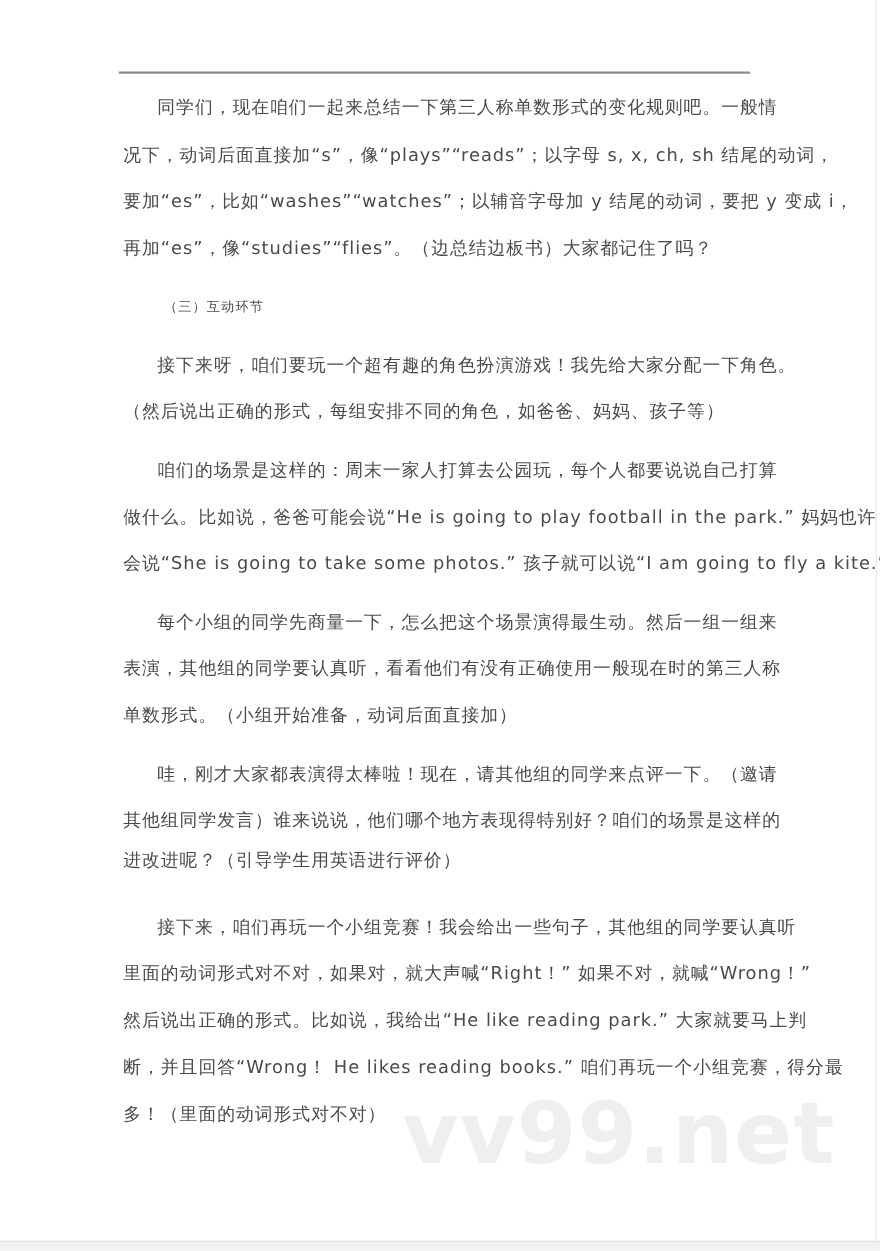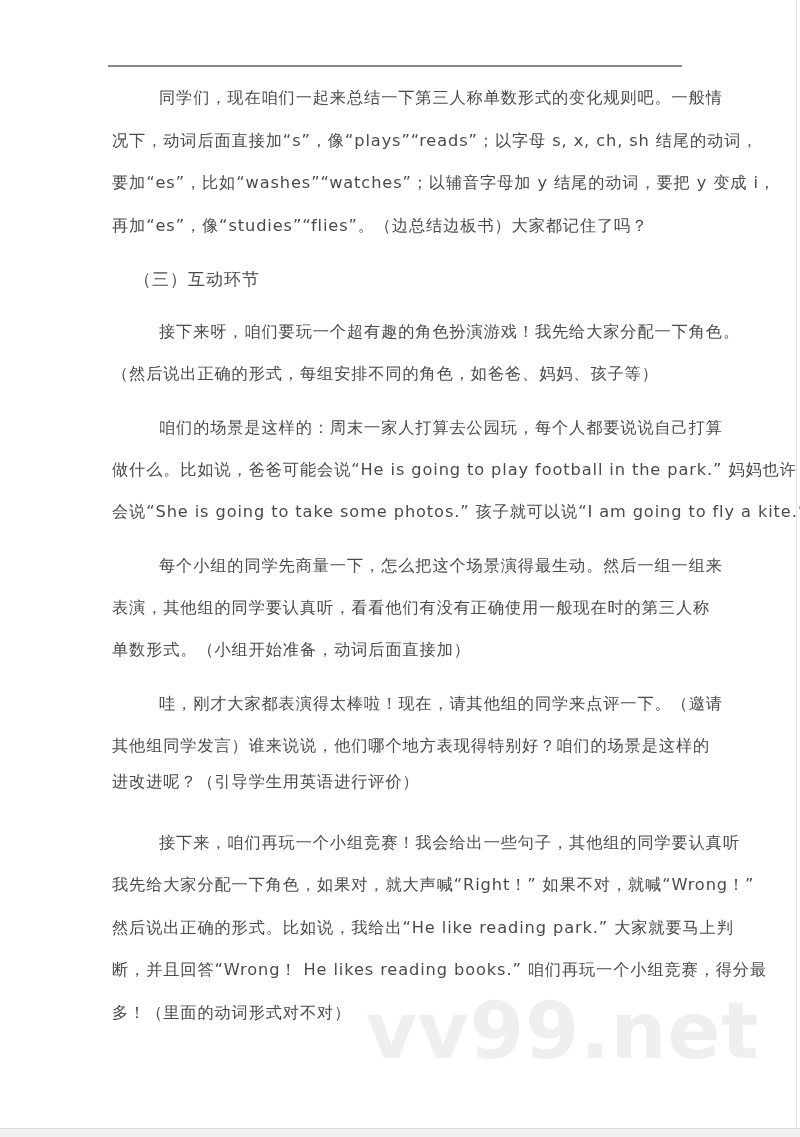--- a/index.html
+++ b/index.html
@@ -20,23 +20,23 @@
   .header-rule {
     position: absolute; left: 108px; top: 65px; width: 574px; height: 2px;
     background: #8a8a8a;
   }
   .line {
     position: absolute; left: 112px; width: 568px;
     font-size: 16.2px; line-height: 20px; height: 20px;
     color: #4a4a4a; white-space: nowrap;
     letter-spacing: 0.9px;
   }
-  .line.indent { left: 143px; width: 537px; margin-left: 16px; }
+  .line.indent { left: 143px; width: 537px; }
   .line.justify { text-align: justify; text-align-last: justify; }
-  .heading { position: absolute; left: 134px; font-size: 17px; line-height: 20px; color: #4a4a4a; letter-spacing: 1px; }
+  .heading { position: absolute; left: 149px; font-size: 12px; line-height: 20px; color: #4a4a4a; letter-spacing: 1px; }
   .watermark {
     position: absolute; left: 366px; top: 992px;
     font-family: "DejaVu Sans", sans-serif; font-weight: bold;
     font-size: 78px; line-height: 78px; color: #efefef; letter-spacing: 1px;
   }
 </style>
 </head>
 <body>
 
 <div class="page">
@@ -69,21 +69,21 @@
   </div>
 
   <div>
     <div class="line indent justify" style="top:694px">哇，刚才大家都表演得太棒啦！现在，请其他组的同学来点评一下。（邀请</div>
     <div class="line justify" style="top:736px">其他组同学发言）谁来说说，他们哪个地方表现得特别好？咱们的场景是这样的</div>
     <div class="line" style="top:772px">进改进呢？（引导学生用英语进行评价）</div>
   </div>
 
   <div>
     <div class="line indent justify" style="top:833px">接下来，咱们再玩一个小组竞赛！我会给出一些句子，其他组的同学要认真听</div>
-    <div class="line justify" style="top:875px">我先给大家分配一下角色，如果对，就大声喊“Right！” 如果不对，就喊“Wrong！”</div>
+    <div class="line justify" style="top:875px">里面的动词形式对不对，如果对，就大声喊“Right！” 如果不对，就喊“Wrong！”</div>
     <div class="line justify" style="top:918px">然后说出正确的形式。比如说，我给出“He like reading park.” 大家就要马上判</div>
     <div class="line justify" style="top:960px">断，并且回答“Wrong！ He likes reading books.” 咱们再玩一个小组竞赛，得分最</div>
     <div class="line" style="top:1003px">多！（里面的动词形式对不对）</div>
   </div>
 
   <div class="watermark">vv99.net</div>
 </div>
 
 <div class="bottom-strip"></div>
 

